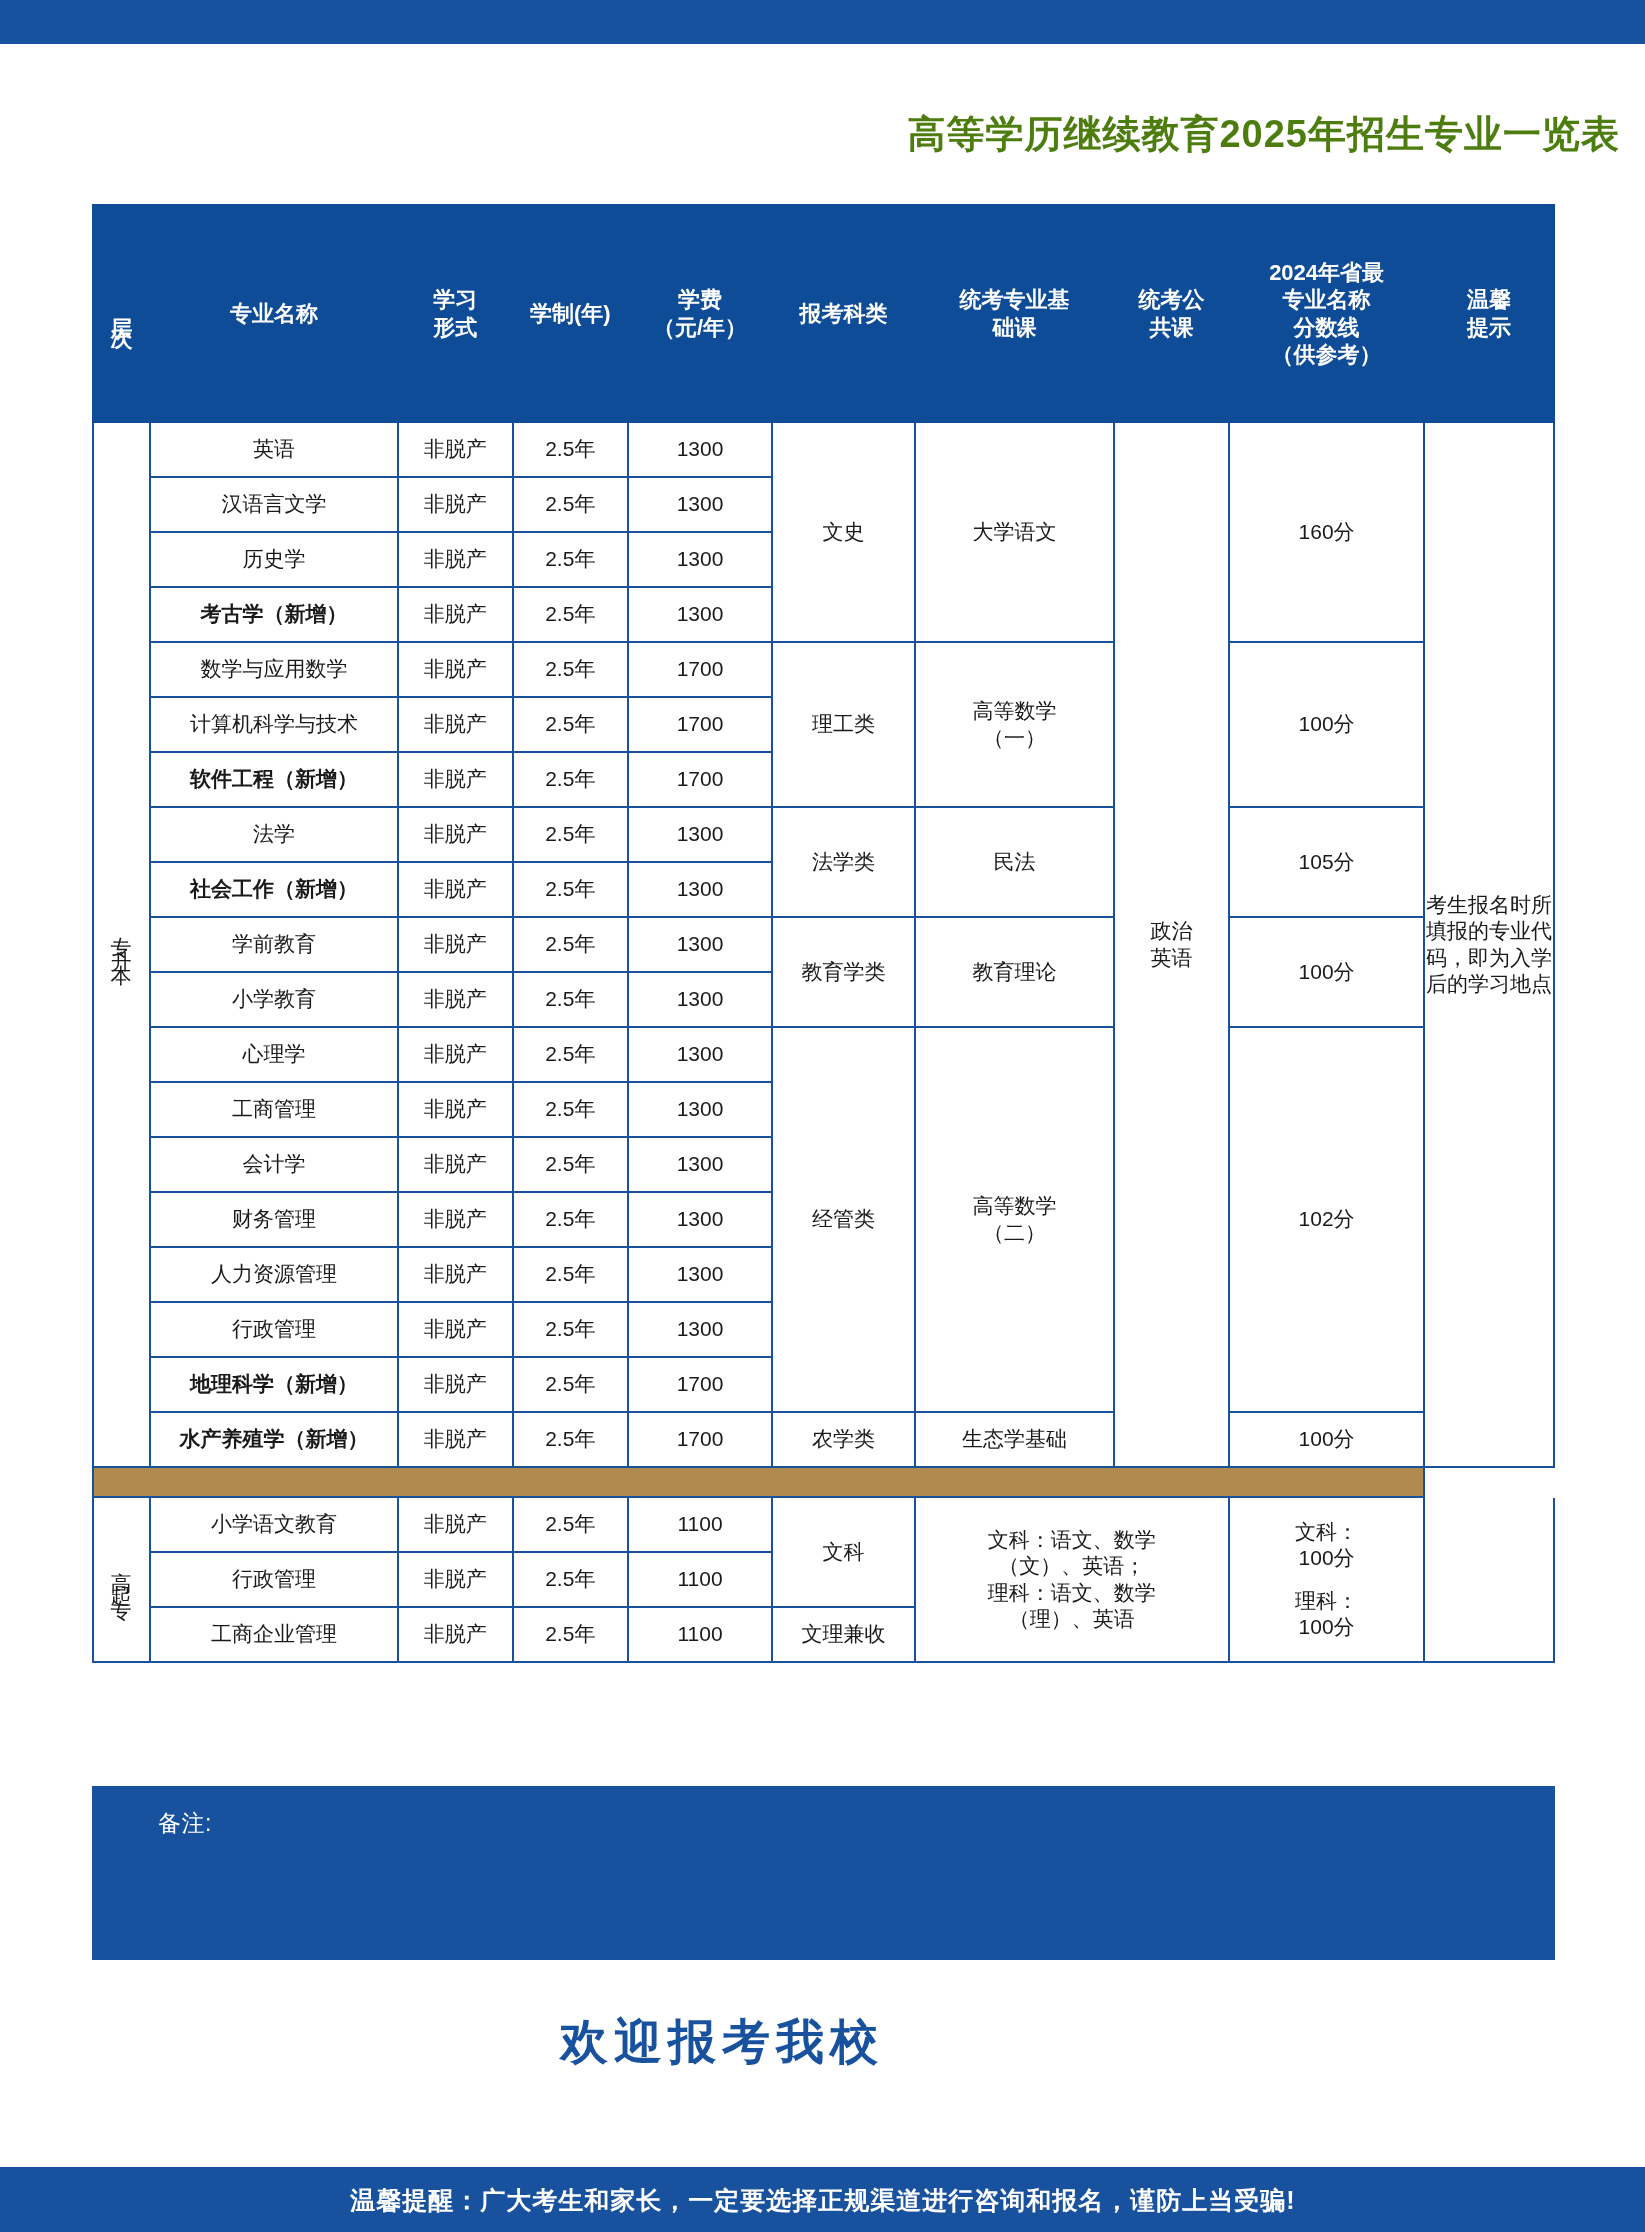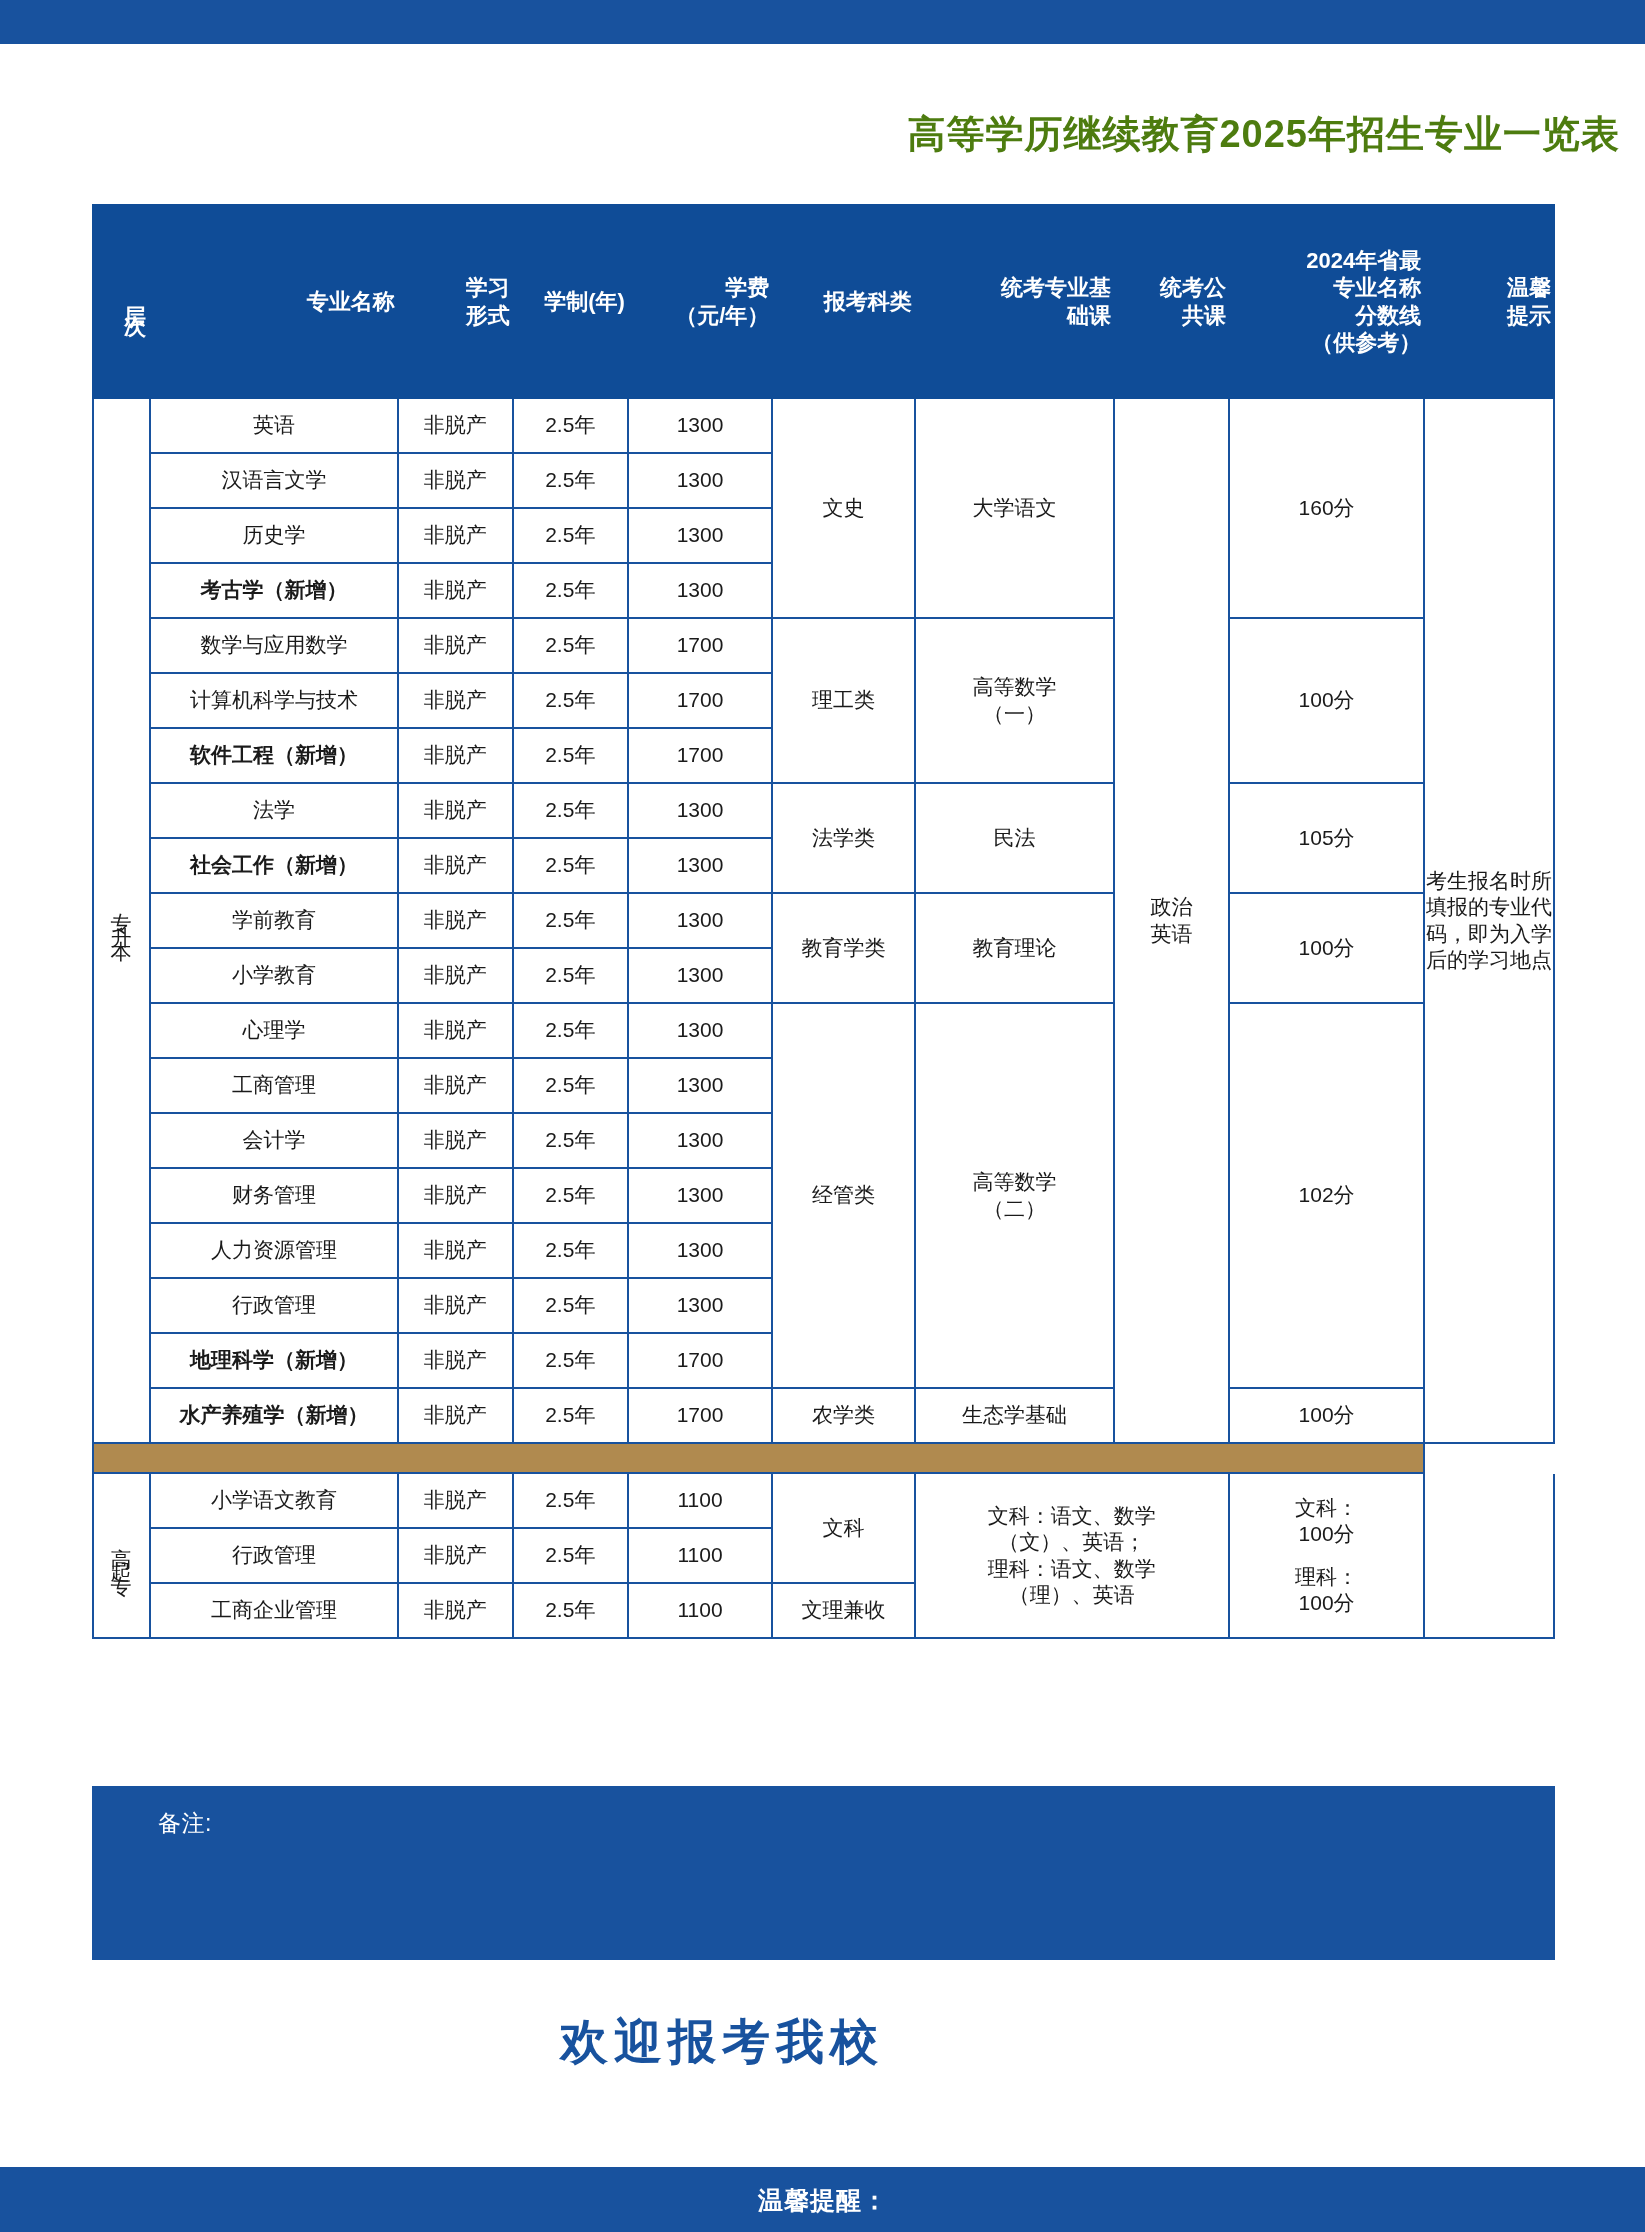--- a/index.html
+++ b/index.html
@@ -75,22 +75,21 @@
     padding: 0;
     line-height: 1.25;
   }
   table.main thead th {
     background: #0f4c97;
     color: #ffffff;
     font-weight: bold;
     font-size: 22px;
     height: 175px;
     border-color: #0f4c97;
-    padding: 8px 2px;
-    text-align: right;
+    padding: 20px 2px;
   }
   thead th.th-vert {
     font-size: 22px;
   }
   .vert {
     writing-mode: vertical-rl;
     text-orientation: upright;
     letter-spacing: 10px;
     display: inline-block;
     line-height: 1.1;
@@ -417,14 +416,15 @@
 </div>
 
 <div class="remark-box">
   <div class="line">备注:</div>
 </div>
 
 <div class="welcome">欢迎报考我校</div>
 
 <div class="bottom-bar">
   <span class="note-strong">温馨提醒：</span>
+  <span class="note-text">广大考生和家长，一定要选择正规渠道进行咨询和报名，谨防上当受骗!</span>
 </div>
 
 
 </body></html>

